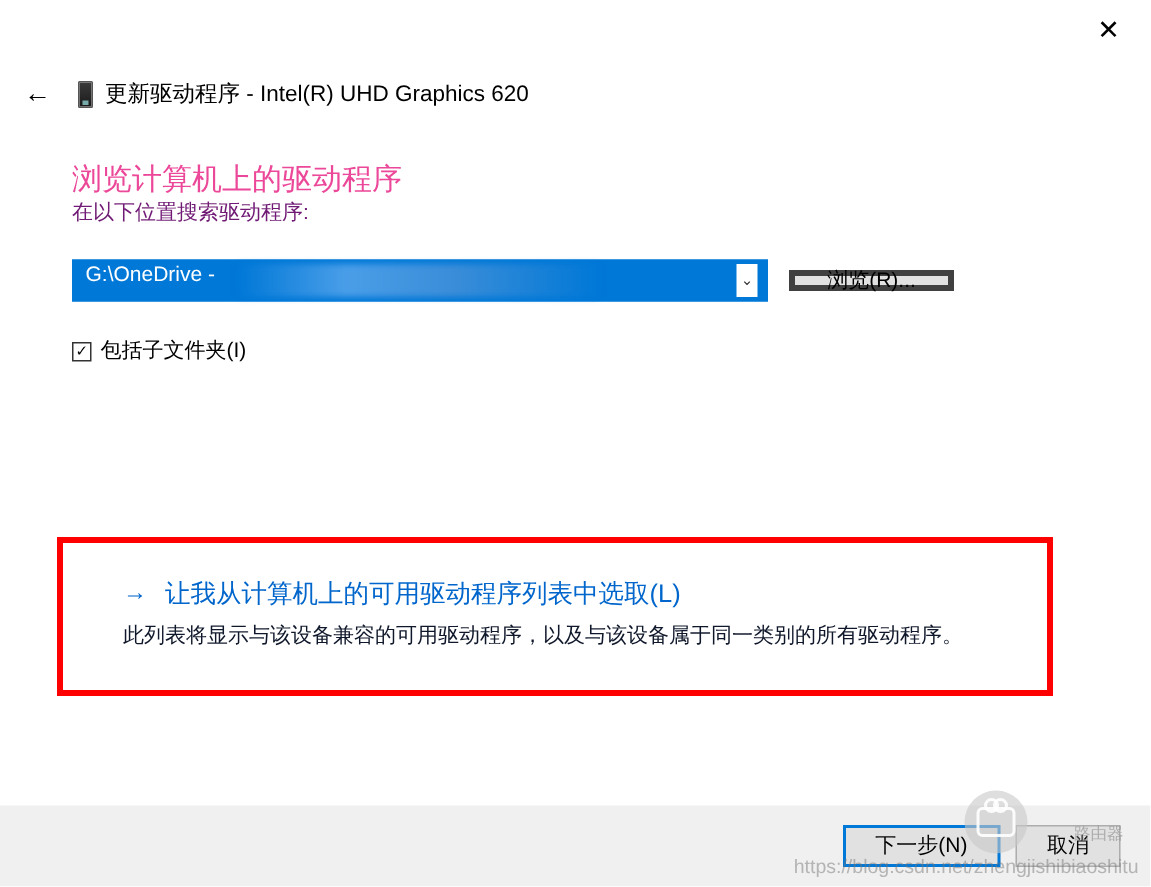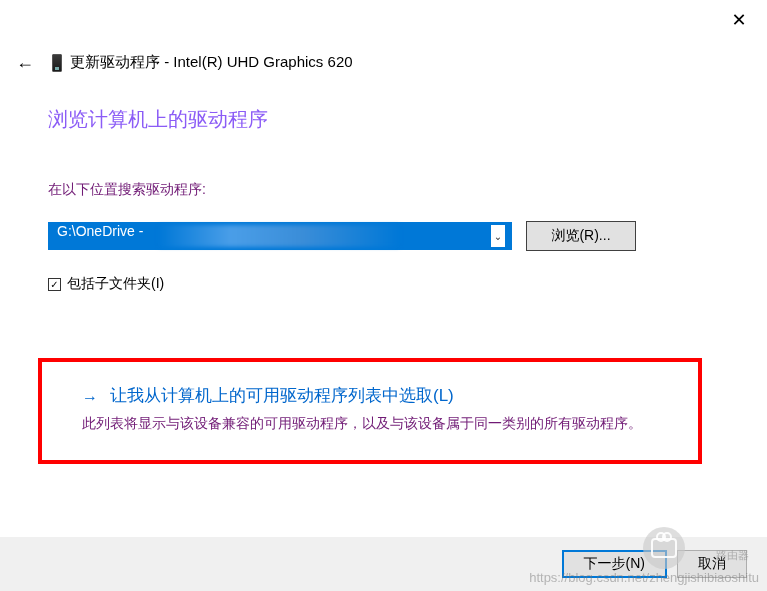--- a/index.html
+++ b/index.html
@@ -65,23 +65,22 @@
       color: #000;
     }
     .content {
       position: absolute;
       top: 106px;
       left: 48px;
       right: 40px;
     }
     .heading {
       font-size: 20px;
-      color: #8b5cf6;
+      color: #ec4899;
       font-weight: 400;
-      margin-bottom: 48px;
     }
     .search-label {
       font-size: 14px;
       color: #701a75;
       margin-bottom: 22px;
     }
     .search-row {
       display: flex;
       gap: 14px;
       align-items: center;
@@ -120,23 +119,23 @@
       font-size: 10px;
       background: #fff;
       width: 14px;
       height: 22px;
       display: flex;
       align-items: center;
       justify-content: center;
     }
     .browse-btn {
       width: 110px;
-      height: 30px;
+      height: 14px;
       background: #e1e1e1;
-      border: 1px solid #404040;
+      border: 4px solid #404040;
       font-size: 14px;
       cursor: pointer;
       display: flex;
       align-items: center;
       justify-content: center;
     }
     .checkbox-row {
       display: flex;
       align-items: center;
       gap: 6px;
@@ -169,21 +168,21 @@
     }
     .option-arrow {
       color: #0066cc;
       font-size: 16px;
     }
     .option-title {
       color: #0066cc;
       font-size: 17px;
     }
     .option-desc {
-      color: #701a75;
+      color: #0f172a;
       font-size: 14px;
       margin-left: 0;
       margin-top: 6px;
       line-height: 1.5;
     }
     .footer {
       position: absolute;
       bottom: 0;
       left: 0;
       right: 0;

